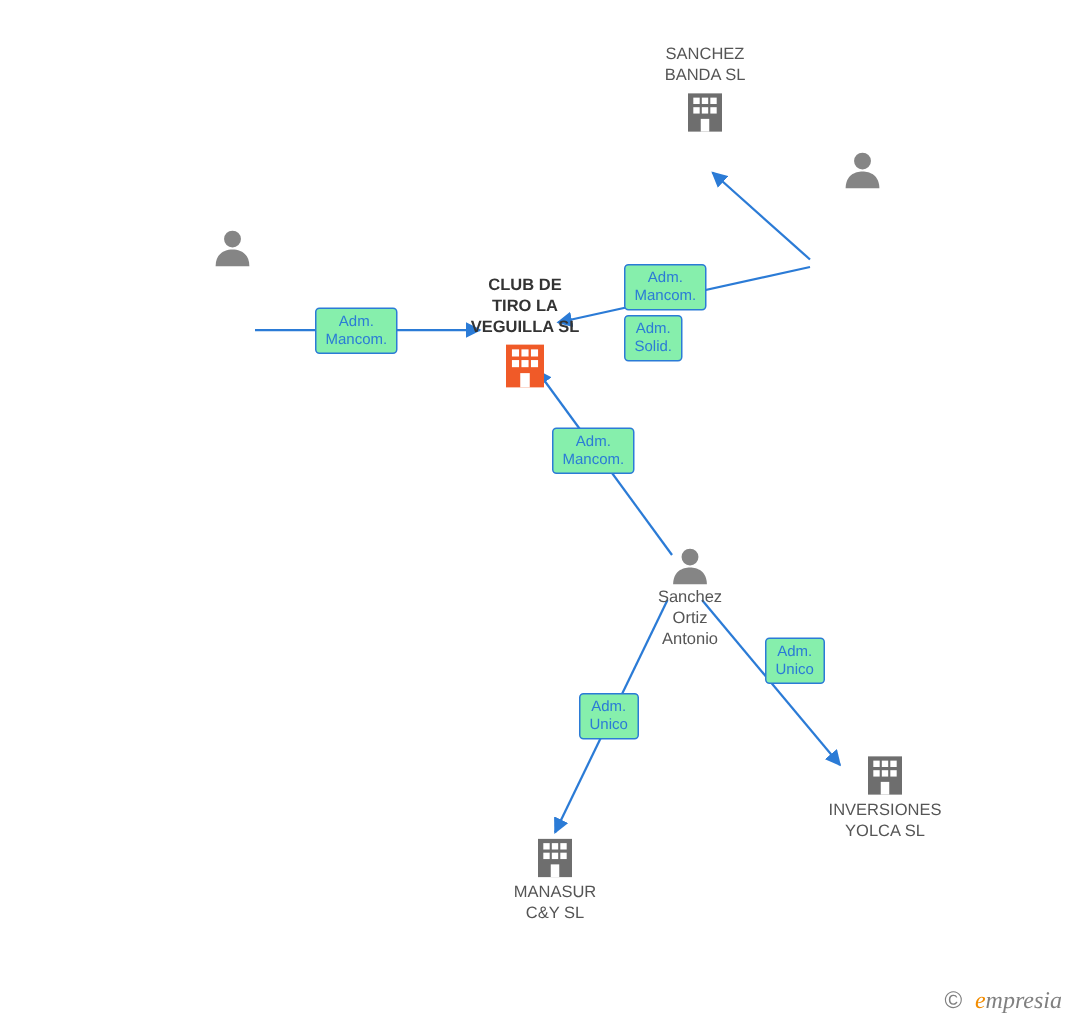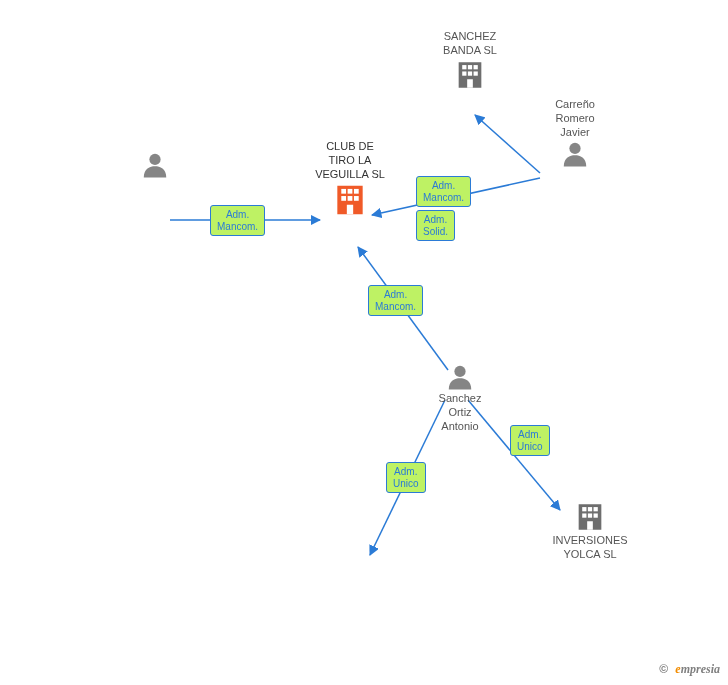--- a/index.html
+++ b/index.html
@@ -29,44 +29,43 @@
     position: absolute;
     text-align: center;
     line-height: 1.25;
   }
   .node .label {
     display: block;
     max-width: 120px;
     margin: 0 auto;
   }
   .node.company .label { font-weight: normal; }
-  .node.main .label { font-weight: normal; color: #333333; }
+  .node.main .label { font-weight: bold; color: #333333; margin-top: 44px; }
   .icon {
     display: block;
     margin: 0 auto;
   }
   .relbox {
     position: absolute;
     border: 1px solid #2b7bd6;
     color: #2b7bd6;
-    background: #bef264;
+    background: #86efac;
     font-size: 10px;
     padding: 3px 6px;
     border-radius: 3px;
     text-align: center;
     line-height: 1.15;
     white-space: pre;
   }
   .footer {
     position: absolute;
-    right: 8px;
+    right: 20px;
     bottom: 8px;
-    font-size: 12px;
+    font-size: 16px;
     color: #808080;
-    font-weight: bold;
   }
   .footer .c { color: #808080; margin-right: 4px; }
   .footer .e { color: #f28c00; font-style: italic; font-family: Georgia, "Times New Roman", serif; }
   .footer .mpresia { color: #808080; font-style: italic; font-family: Georgia, "Times New Roman", serif; }
 </style>
 </head>
 <body>
 
 <div class="stage">
 
@@ -112,21 +111,20 @@
       <rect x="10.5" y="5" width="3" height="3" fill="#ffffff"></rect>
       <rect x="14.5" y="5" width="3" height="3" fill="#ffffff"></rect>
       <rect x="6.5" y="9.5" width="3" height="3" fill="#ffffff"></rect>
       <rect x="10.5" y="9.5" width="3" height="3" fill="#ffffff"></rect>
       <rect x="14.5" y="9.5" width="3" height="3" fill="#ffffff"></rect>
       <rect x="10" y="15" width="4" height="6" fill="#ffffff"></rect>
     </svg>
   </div>
 
   <div class="node person" style="left:525px; top:98px; width:100px;">
-    <span class="label">Carreño<br>Romero<br>Javier</span>
     <svg class="icon" width="30" height="30" viewBox="0 0 24 24">
       <circle cx="12" cy="7.5" r="4.5" fill="#858585"></circle>
       <path d="M3 22 C3 15 8 13 12 13 C16 13 21 15 21 22 Z" fill="#858585"></path>
     </svg>
   </div>
 
   <div class="node person" style="left:100px; top:150px; width:110px;">
     <svg class="icon" width="30" height="30" viewBox="0 0 24 24">
       <circle cx="12" cy="7.5" r="4.5" fill="#858585"></circle>
       <path d="M3 22 C3 15 8 13 12 13 C16 13 21 15 21 22 Z" fill="#858585"></path>
@@ -134,20 +132,33 @@
   </div>
 
   <div class="node person" style="left:410px; top:362px; width:100px;">
     <svg class="icon" width="30" height="30" viewBox="0 0 24 24">
       <circle cx="12" cy="7.5" r="4.5" fill="#858585"></circle>
       <path d="M3 22 C3 15 8 13 12 13 C16 13 21 15 21 22 Z" fill="#858585"></path>
     </svg>
     <span class="label">Sanchez<br>Ortiz<br>Antonio</span>
   </div>
 
+  <div class="node company" style="left:320px; top:555px; width:100px;">
+    <svg class="icon" width="34" height="34" viewBox="0 0 24 24">
+      <rect x="4" y="3" width="16" height="18" fill="#6e6e6e"></rect>
+      <rect x="6.5" y="5" width="3" height="3" fill="#ffffff"></rect>
+      <rect x="10.5" y="5" width="3" height="3" fill="#ffffff"></rect>
+      <rect x="14.5" y="5" width="3" height="3" fill="#ffffff"></rect>
+      <rect x="6.5" y="9.5" width="3" height="3" fill="#ffffff"></rect>
+      <rect x="10.5" y="9.5" width="3" height="3" fill="#ffffff"></rect>
+      <rect x="14.5" y="9.5" width="3" height="3" fill="#ffffff"></rect>
+      <rect x="10" y="15" width="4" height="6" fill="#ffffff"></rect>
+    </svg>
+    <span class="label">MANASUR<br>C&amp;Y SL</span>
+  </div>
 
   <div class="node company" style="left:530px; top:500px; width:120px;">
     <svg class="icon" width="34" height="34" viewBox="0 0 24 24">
       <rect x="4" y="3" width="16" height="18" fill="#6e6e6e"></rect>
       <rect x="6.5" y="5" width="3" height="3" fill="#ffffff"></rect>
       <rect x="10.5" y="5" width="3" height="3" fill="#ffffff"></rect>
       <rect x="14.5" y="5" width="3" height="3" fill="#ffffff"></rect>
       <rect x="6.5" y="9.5" width="3" height="3" fill="#ffffff"></rect>
       <rect x="10.5" y="9.5" width="3" height="3" fill="#ffffff"></rect>
       <rect x="14.5" y="9.5" width="3" height="3" fill="#ffffff"></rect>

